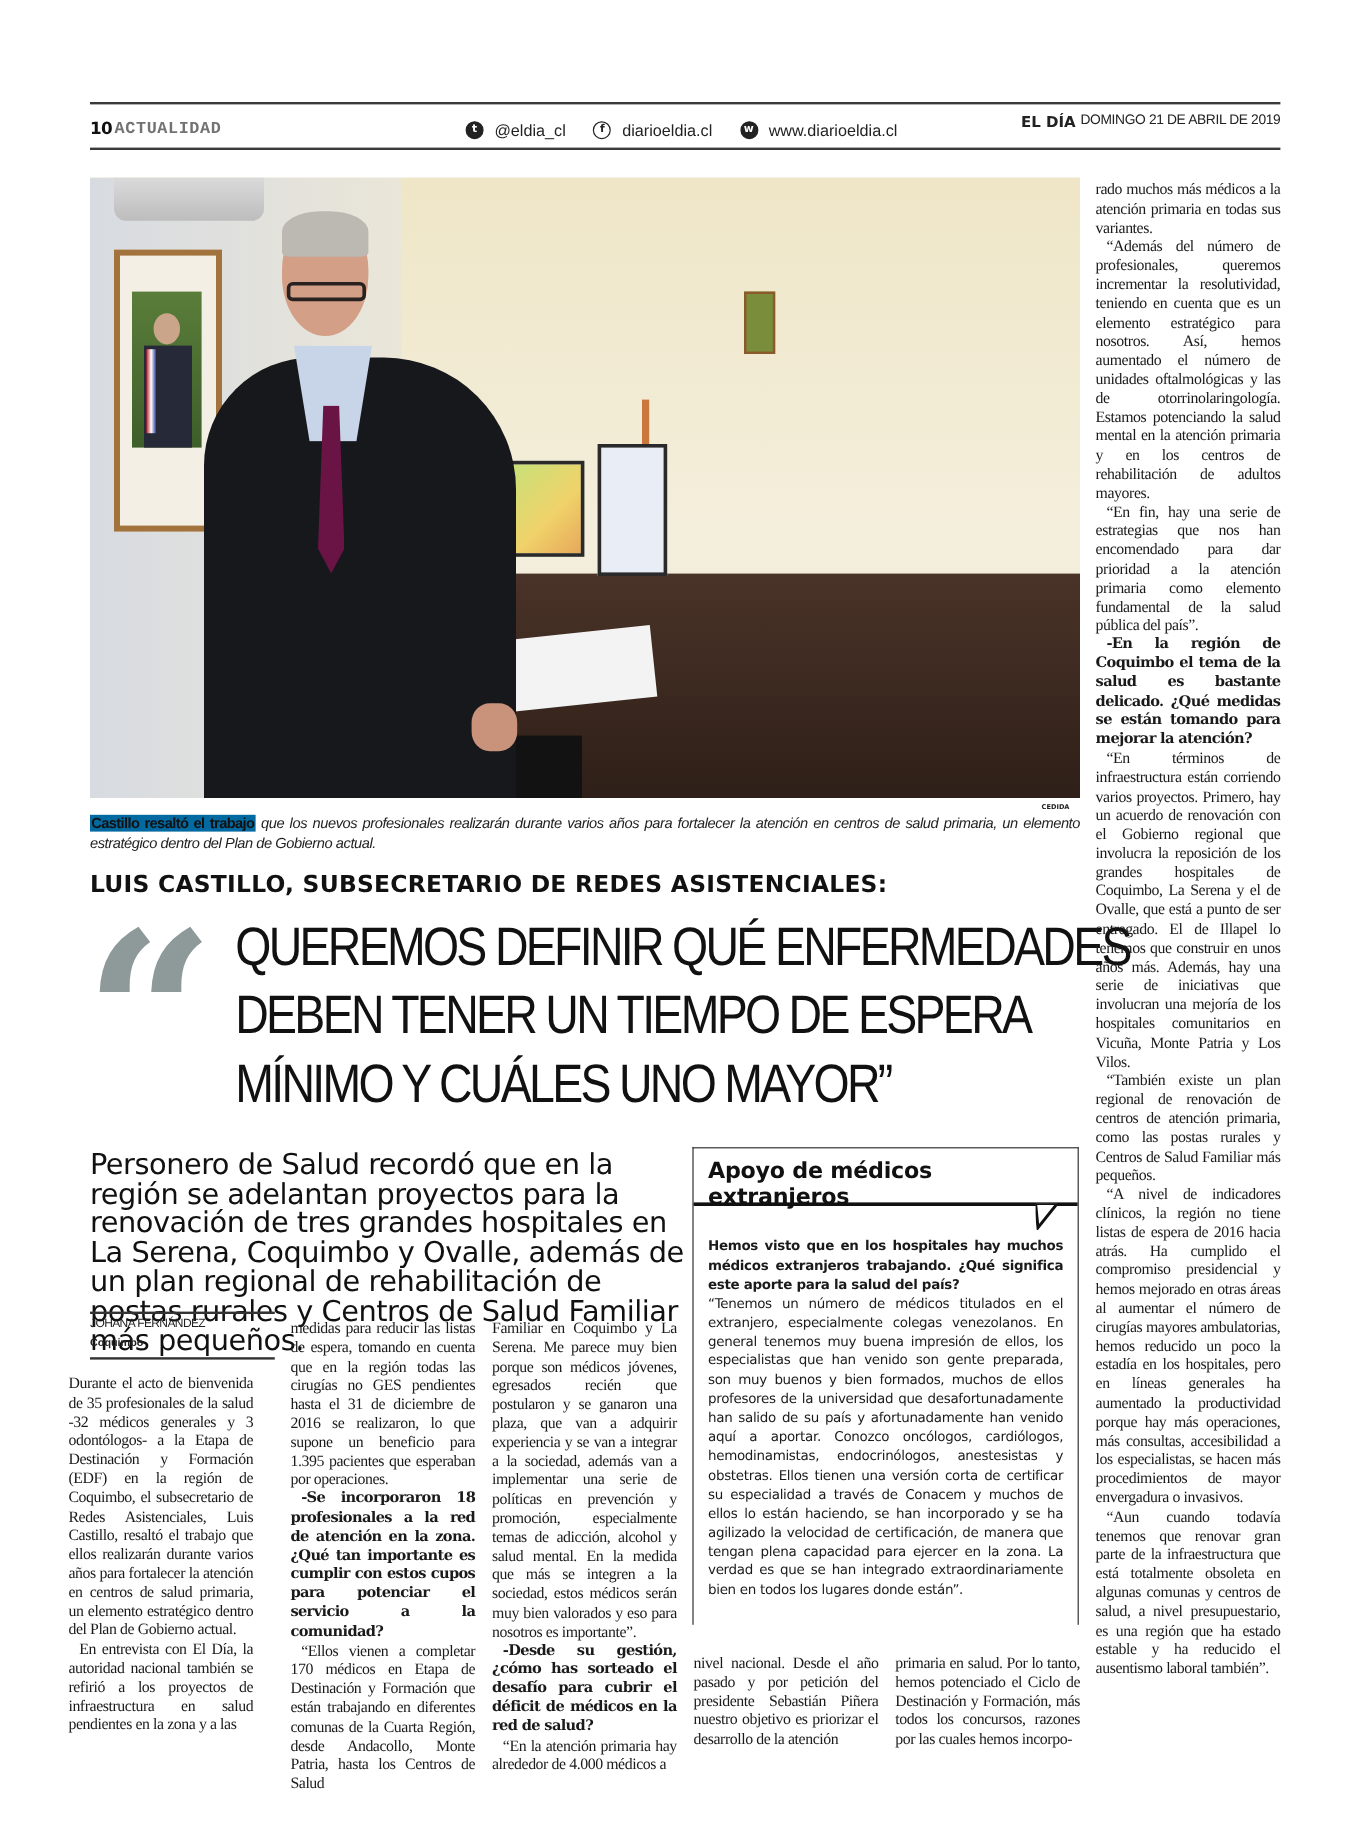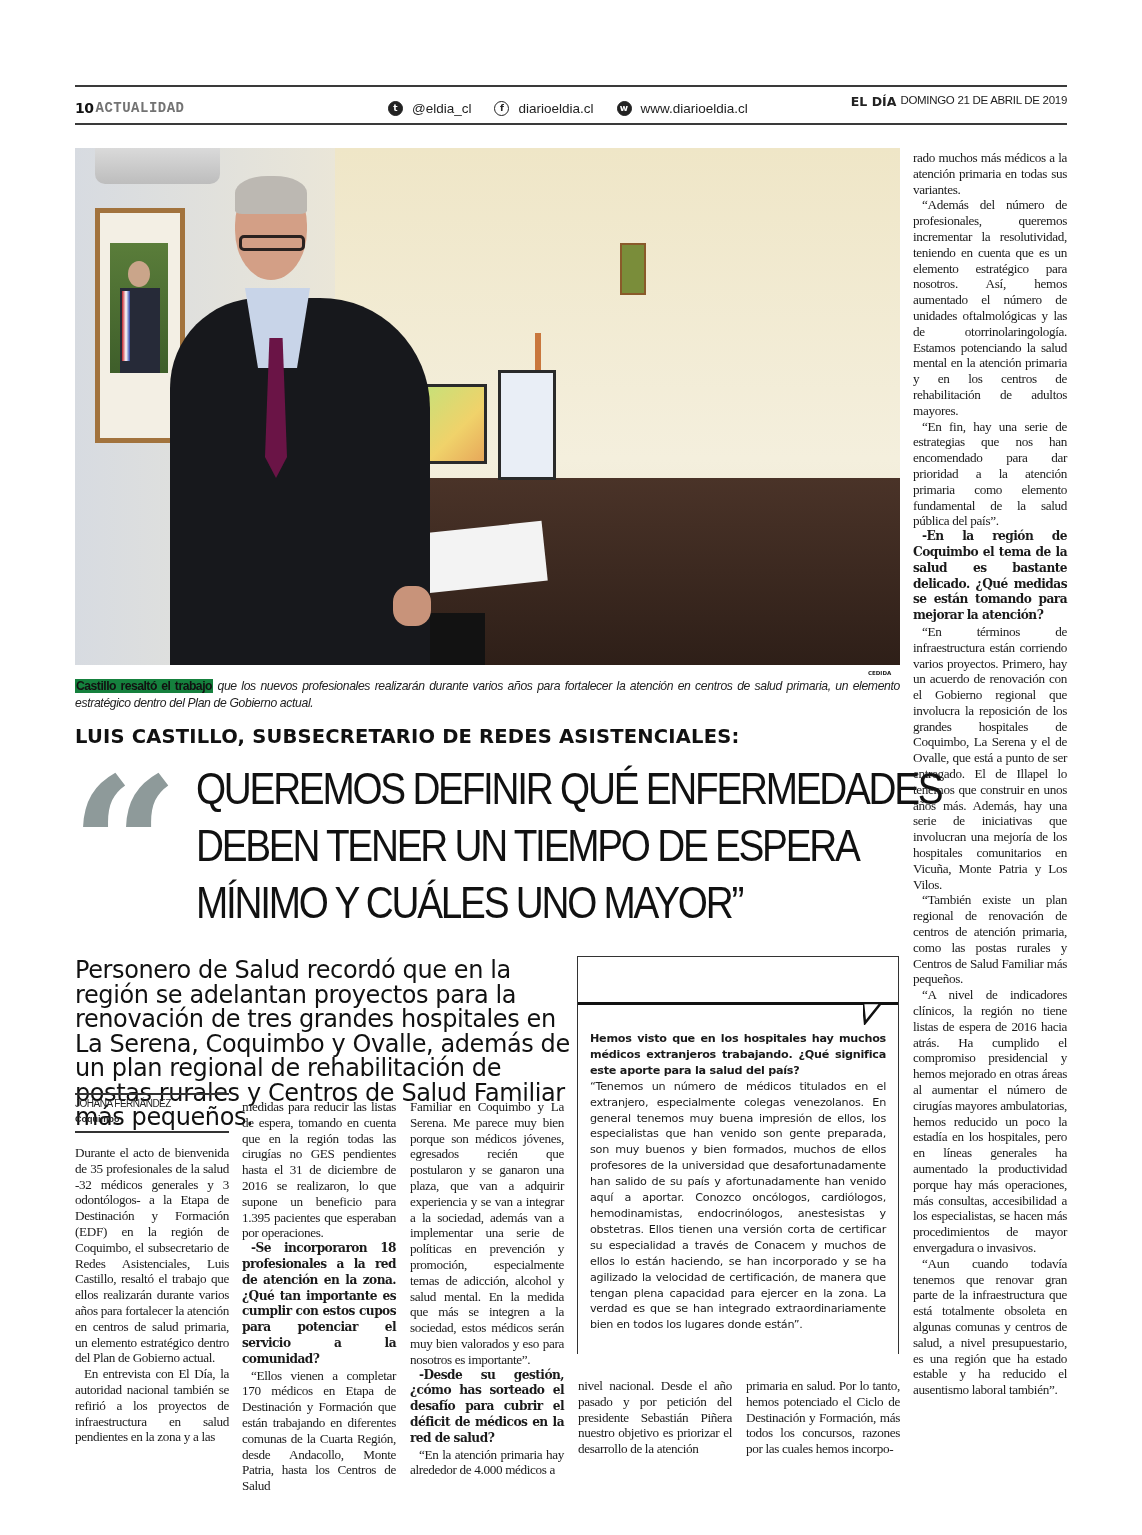--- a/index.html
+++ b/index.html
@@ -40,21 +40,21 @@
   .photo .monitor1 { position: absolute; left: 340px; top: 236px; width: 72px; height: 80px; background: linear-gradient(135deg, #c3e27a, #f0d26a 60%, #e7a85a); border: 3px solid #2a2a2a; }
   .photo .monitor2 { position: absolute; left: 423px; top: 222px; width: 58px; height: 110px; background: #e9eef6; border: 3px solid #2a2a2a; }
   .photo .desk { position: absolute; left: 260px; top: 330px; width: 565px; height: 187px; background: linear-gradient(180deg, #4a3328, #2e1f18); }
   .photo .papers { position: absolute; left: 330px; top: 380px; width: 140px; height: 60px; background: #f3f3f3; transform: rotate(-6deg); }
   .photo .notebook { position: absolute; left: 300px; top: 465px; width: 110px; height: 52px; background: #121212; }
   .photo .hand { position: absolute; left: 318px; top: 438px; width: 38px; height: 40px; border-radius: 40%; background: #c8937a; }
   .photo-credit { position: absolute; left: 868px; top: 670px; font-family: "DejaVu Sans", sans-serif; font-size: 5.5px; font-weight: bold; color: #222; }
 
   
   .caption { position: absolute; left: 75px; top: 678px; width: 825px; font-family: "Liberation Sans", sans-serif; font-style: italic; font-size: 12.2px; line-height: 17px; color: #222; letter-spacing: -0.35px; text-align: justify; }
-  .caption .hl { font-style: normal; font-weight: bold; background: #15803d; color: #111; padding: 0 1px; letter-spacing: -0.5px; }
+  .caption .hl { font-style: normal; font-weight: bold; background: #0369a1; color: #111; padding: 0 1px; letter-spacing: -0.5px; }
 
   
   .kicker { position: absolute; left: 75px; top: 725px; font-family: "DejaVu Sans", sans-serif; font-weight: bold; font-size: 19.5px; color: #111; letter-spacing: 0.2px; }
   .quote-mark { position: absolute; left: 70px; top: 752px; font-family: "DejaVu Serif", serif; font-weight: bold; font-size: 190px; line-height: 190px; color: #8e9a9a; }
   .headline { position: absolute; left: 196px; top: 760px; width: 720px; font-family: "Liberation Sans", sans-serif; font-size: 45px; line-height: 57px; font-weight: normal; color: #111; letter-spacing: -2.6px; transform: scaleX(0.86); transform-origin: left top; white-space: nowrap; }
 
   
   .lede { position: absolute; left: 75px; top: 958px; width: 500px; font-family: "DejaVu Sans", sans-serif; font-size: 24px; line-height: 24.5px; color: #111; letter-spacing: -0.4px; }
 
   
@@ -69,21 +69,21 @@
   .byline-rule-top { position: absolute; left: 75px; top: 1093px; width: 154px; height: 1.5px; background: #333; }
   .byline-name { position: absolute; left: 75px; top: 1098px; font-family: "Liberation Sans", sans-serif; font-size: 10px; color: #222; letter-spacing: -0.5px; }
   .byline-city { position: absolute; left: 75px; top: 1114px; font-family: "Liberation Sans", sans-serif; font-weight: bold; font-size: 9px; color: #222; }
   .byline-rule-bottom { position: absolute; left: 75px; top: 1131px; width: 154px; height: 1.5px; background: #333; }
 
   
   .col { position: absolute; width: 154px; font-family: "Liberation Serif", serif; font-size: 13.2px; line-height: 15.8px; color: #1a1a1a; text-align: justify; letter-spacing: -0.35px; }
   .col p { text-indent: 9px; }
   .col p.noindent { text-indent: 0; }
   .col .q { font-weight: bold; font-family: "DejaVu Serif", serif; font-size: 12.2px; letter-spacing: -0.55px; }
-  .c1 { left: 75px; top: 1145px; font-family: Liberation Serif, serif; }
+  .c1 { left: 57px; top: 1145px; font-family: Liberation Serif, serif; }
   .c2 { left: 242px; top: 1099px; }
   .c3 { left: 410px; top: 1099px; }
   .c4 { left: 578px; top: 1378px; }
   .c5 { left: 746px; top: 1378px; }
   .c6 { left: 913px; top: 150px; }
 </style>
 </head>
 <body>
 
 <div class="rule-top"></div>
@@ -139,20 +139,21 @@
 <div class="quote-mark">“</div>
 <div class="headline">
   <div>QUEREMOS DEFINIR QUÉ ENFERMEDADES</div>
   <div>DEBEN TENER UN TIEMPO DE ESPERA</div>
   <div>MÍNIMO Y CUÁLES UNO MAYOR”</div>
 </div>
 
 <div class="lede">Personero de Salud recordó que en la región se adelantan proyectos para la renovación de tres grandes hospitales en La Serena, Coquimbo y Ovalle, además de un plan regional de rehabilitación de postas rurales y Centros de Salud Familiar más pequeños.</div>
 
 <div class="box">
+  <div class="box-title">Apoyo de médicos extranjeros</div>
   <div class="box-rule"></div>
   <svg class="box-tail" viewBox="0 0 20 22">
     <polygon points="0,0 18,0 2,20" fill="#fff" stroke="#111" stroke-width="2.5"></polygon>
     <line x1="-1" y1="1" x2="19" y2="1" stroke="#fff" stroke-width="0"></line>
   </svg>
   <div class="box-body">
     <span class="q">Hemos visto que en los hospitales hay muchos médicos extranjeros trabajando. ¿Qué significa este aporte para la salud del país?</span>
     <span>“Tenemos un número de médicos titulados en el extranjero, especialmente colegas venezolanos. En general tenemos muy buena impresión de ellos, los especialistas que han venido son gente preparada, son muy buenos y bien formados, muchos de ellos profesores de la universidad que desafortunadamente han salido de su país y afortunadamente han venido aquí a aportar. Conozco oncólogos, cardiólogos, hemodinamistas, endocrinólogos, anestesistas y obstetras. Ellos tienen una versión corta de certificar su especialidad a través de Conacem y muchos de ellos lo están haciendo, se han incorporado y se ha agilizado la velocidad de certificación, de manera que tengan plena capacidad para ejercer en la zona. La verdad es que se han integrado extraordinariamente bien en todos los lugares donde están”.</span>
   </div>
 </div>

